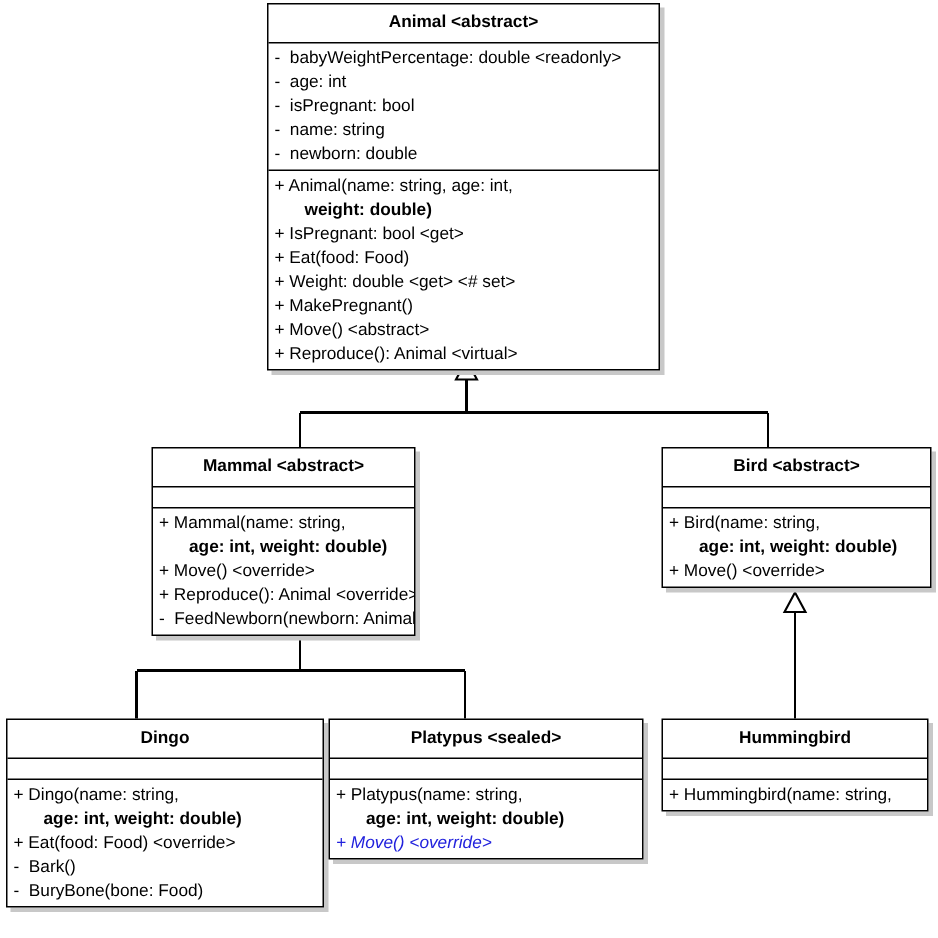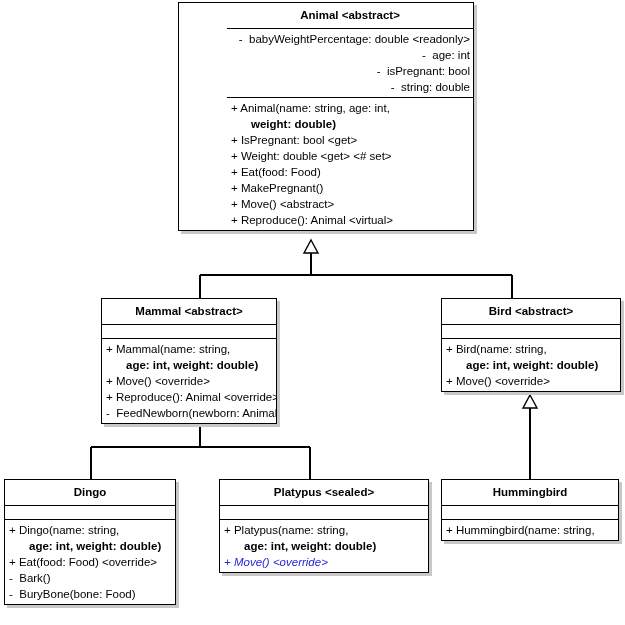--- a/index.html
+++ b/index.html
@@ -40,21 +40,20 @@
     font-weight: bold;
     font-size: 11.5px;
     padding: 6px 4px 6px 4px;
     border-bottom: 1px solid #000000;
     line-height: 13px;
     white-space: nowrap;
   }
   .uml-attrs {
     border-bottom: 1px solid #000000;
     padding: 2px 0 2px 0;
-    text-align: right;
   }
   .uml-attrs.empty {
     height: 13px;
     padding: 0;
   }
   .uml-ops {
     padding: 2px 0 2px 0;
   }
   .uml-line {
     white-space: pre;
@@ -91,34 +90,35 @@
 
     <path d="M 530 407 L 530 479"></path>
   </g>
   <g fill="#ffffff" stroke="#000000" stroke-width="1.4" stroke-linejoin="miter">
     <polygon points="311,240 318,253 304,253"></polygon>
     <polygon points="200,410 207,423 193,423"></polygon>
     <polygon points="530,395 537,408 523,408"></polygon>
   </g>
 </svg>
 
-<div class="uml-class" style="left:178px; top:2px; width:296px;padding-left:48px;">
+<div class="uml-class" style="left:178px; top:2px; width:262px;">
   <div class="uml-title">Animal &lt;abstract&gt;</div>
   <div class="uml-attrs">
       <div class="uml-line">-  babyWeightPercentage: double &lt;readonly&gt;</div>
       <div class="uml-line">-  age: int</div>
       <div class="uml-line">-  isPregnant: bool</div>
-      <div class="uml-line">-  string: double</div>
+      <div class="uml-line">-  name: string</div>
+      <div class="uml-line">-  newborn: double</div>
     </div>
   <div class="uml-ops">
       <div class="uml-line">+ Animal(name: string, age: int,</div>
       <div class="uml-line cont">weight: double)</div>
       <div class="uml-line">+ IsPregnant: bool &lt;get&gt;</div>
+      <div class="uml-line">+ Eat(food: Food)</div>
       <div class="uml-line">+ Weight: double &lt;get&gt; &lt;# set&gt;</div>
-      <div class="uml-line">+ Eat(food: Food)</div>
       <div class="uml-line">+ MakePregnant()</div>
       <div class="uml-line">+ Move() &lt;abstract&gt;</div>
       <div class="uml-line">+ Reproduce(): Animal &lt;virtual&gt;</div>
     </div>
 </div>
 
 <div class="uml-class" style="left:101px; top:298px; width:176px;">
   <div class="uml-title">Mammal &lt;abstract&gt;</div>
   <div class="uml-attrs empty"></div>
   <div class="uml-ops">
@@ -133,21 +133,21 @@
 <div class="uml-class" style="left:441px; top:298px; width:180px;">
   <div class="uml-title">Bird &lt;abstract&gt;</div>
   <div class="uml-attrs empty"></div>
   <div class="uml-ops">
       <div class="uml-line">+ Bird(name: string,</div>
       <div class="uml-line cont">age: int, weight: double)</div>
       <div class="uml-line">+ Move() &lt;override&gt;</div>
     </div>
 </div>
 
-<div class="uml-class" style="left:4px; top:479px; width:172px;">
+<div class="uml-class" style="left:4px; top:479px; width:212px;">
   <div class="uml-title">Dingo</div>
   <div class="uml-attrs empty"></div>
   <div class="uml-ops">
       <div class="uml-line">+ Dingo(name: string,</div>
       <div class="uml-line cont">age: int, weight: double)</div>
       <div class="uml-line">+ Eat(food: Food) &lt;override&gt;</div>
       <div class="uml-line">-  Bark()</div>
       <div class="uml-line">-  BuryBone(bone: Food)</div>
     </div>
 </div>

